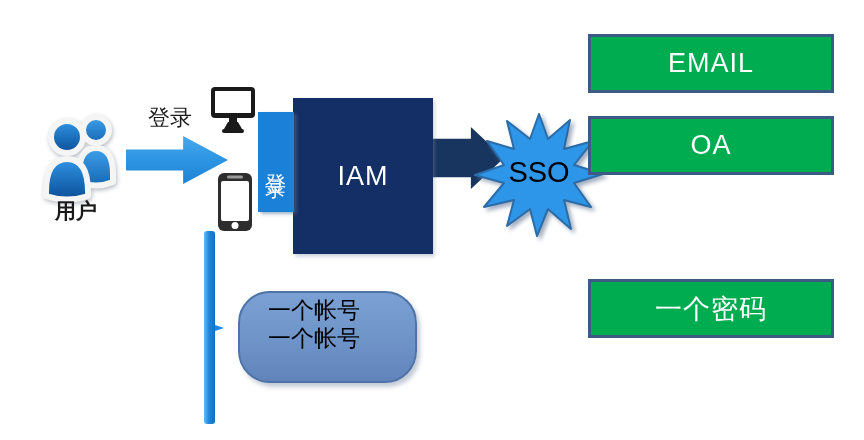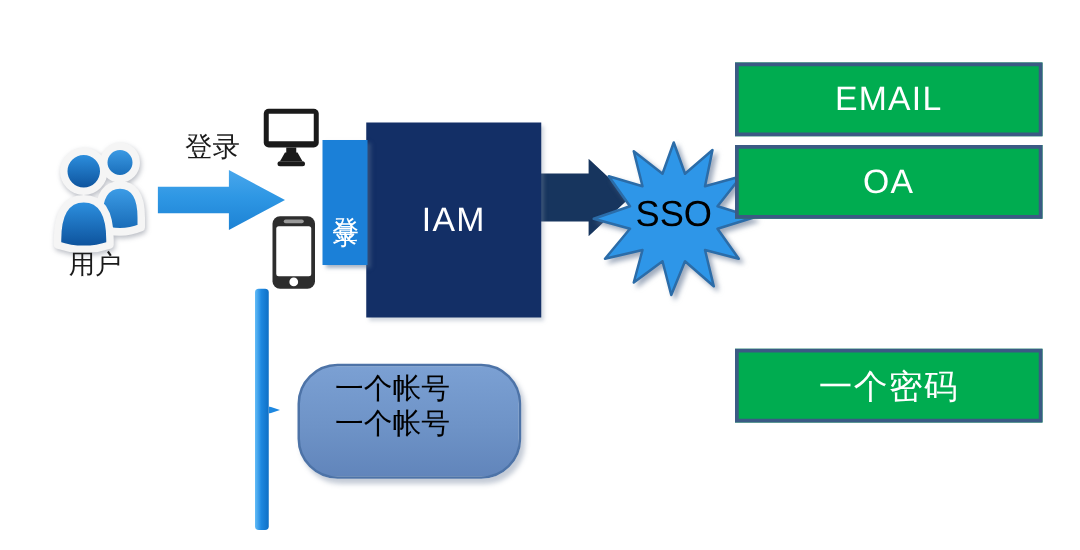--- a/index.html
+++ b/index.html
@@ -4,21 +4,21 @@
 <style>
   html,body{margin:0;padding:0;background:#fff;}
   #canvas{
     position:relative;width:864px;height:440px;background:#ffffff;overflow:hidden;
     font-family:"Liberation Sans","DejaVu Sans",sans-serif;
   }
   .abs{position:absolute;}
   
   #users-icon{left:38px;top:104px;filter:drop-shadow(1px 2px 2px rgba(60,70,90,.35));}
   .plain-label{color:#1a1a1a;text-align:center;}
-  #user-label{left:36px;top:197px;width:80px;font-size:21px;}
+  #user-label{left:36px;top:197px;width:80px;font-size:21px;font-weight:bold;}
   #login-arrow-label{left:130px;top:103px;width:80px;font-size:22px;}
   
   #login-arrow{
     left:126px;top:136px;width:102px;height:48px;
     background:linear-gradient(180deg,#49a7ec 0%,#2e97e4 45%,#1d82d4 100%);
     clip-path:polygon(0 28%,56% 28%,56% 0,100% 50%,56% 100%,56% 72%,0 72%);
   }
   
   #desktop-icon{left:210px;top:86px;}
   #smartphone-icon{left:217px;top:172px;}
@@ -45,21 +45,21 @@
   }
   
   #sso-burst{left:473px;top:112px;filter:drop-shadow(3px 3px 2px rgba(95,115,145,.6));}
   #sso-label{left:473px;top:156px;width:132px;text-align:center;font-size:29px;color:#000;z-index:3;}
   
   .app-box{
     left:588px;width:240px;height:53px;background:#00ac50;border:3px solid #3b5a84;
     display:flex;align-items:center;justify-content:center;
     color:#ffffff;font-size:27px;letter-spacing:1px;
   }
-  #app-email{top:34px;margin-top:16px;}
+  #app-email{top:34px;}
   #app-oa{top:116px;}
   #app-crm{top:198px;}
   #app-other{top:279px;}
   
   #bracket-bar{
     left:204px;top:231px;width:11px;height:193px;border-radius:3px;
     background:linear-gradient(90deg,#63bcf7 0%,#1e88e0 45%,#0f6fc5 100%);
   }
   #bracket-tick{
     left:215px;top:325px;width:9px;height:6px;background:#1e88e0;

